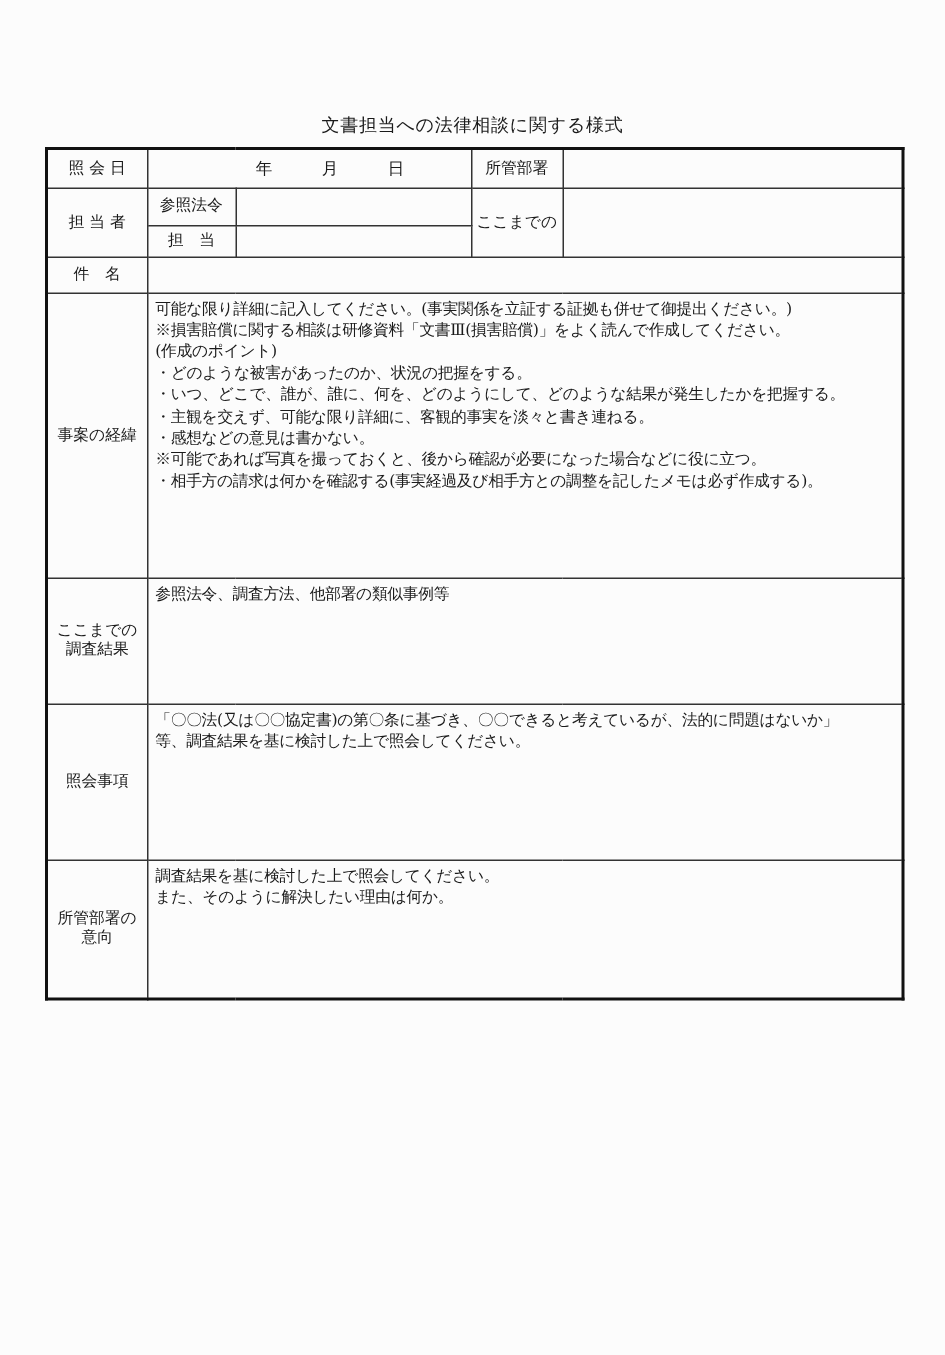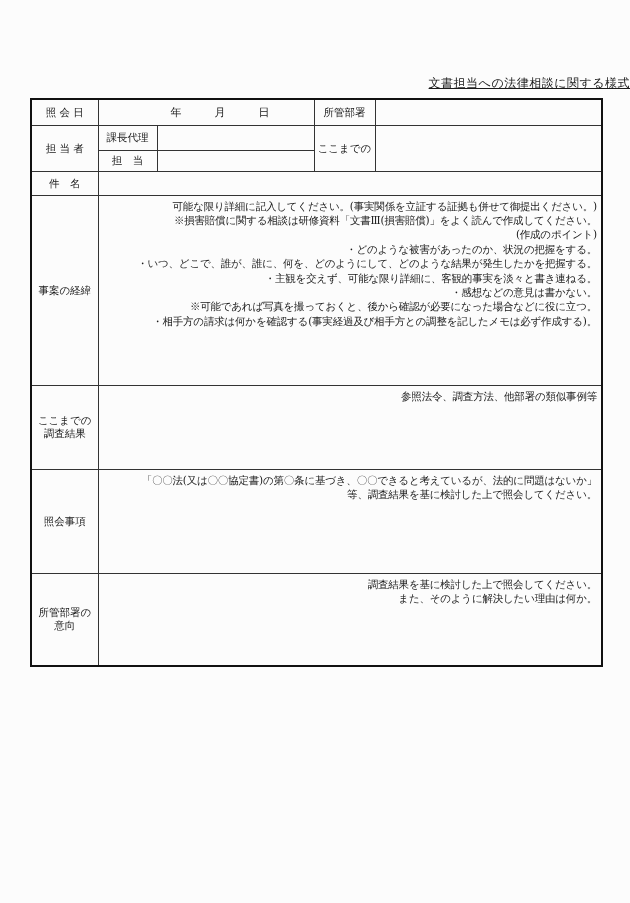--- a/index.html
+++ b/index.html
@@ -7,23 +7,22 @@
   .page{
     position:relative;
     width:630px;height:903px;
     background:#fcfcfc;
     font-family:"DejaVu Serif","Liberation Serif",serif;
     color:#1a1a1a;
     overflow:hidden;
   }
   .doc-title{
     position:absolute;top:76px;left:0;width:100%;
-    text-align:right;font-size:12px;line-height:15px;
+    text-align:center;font-size:12px;line-height:15px;
     letter-spacing:0.5px;
-    text-decoration:underline;
   }
   table.form{
     position:absolute;left:30px;top:98px;
     width:571px;
     border-collapse:collapse;
     table-layout:fixed;
     border:2px solid #111;
     font-size:10.5px;
   }
   td{
@@ -34,21 +33,21 @@
   }
   td.lbl{
     text-align:center;
     vertical-align:middle;
     line-height:13px;
     white-space:nowrap;
   }
   td.fill{ background:transparent; }
   td.content{
     vertical-align:top;
-    text-align:right;
+    text-align:left;
     padding:3px 4px 2px 5px;
   }
   .tline{
     font-size:10.5px;
     line-height:14.4px;
     letter-spacing:-0.2px;
     white-space:nowrap;
   }
   .date-cell{
     display:flex;align-items:center;justify-content:flex-end;
@@ -82,21 +81,21 @@
           <span>月</span>
           <span>日</span>
         </div>
       </td>
       <td class="lbl">所管部署</td>
       <td class="fill"></td>
     </tr>
 
     <tr style="height:25px">
       <td class="lbl" rowspan="2">担 当 者</td>
-      <td class="lbl">課長代理</td>
+      <td class="lbl">参照法令</td>
       <td class="fill"></td>
       <td class="lbl" rowspan="2">ここまでの</td>
       <td class="fill" rowspan="2"></td>
     </tr>
 
     <tr style="height:21px">
       <td class="lbl">担　当</td>
       <td class="fill"></td>
     </tr>
 

